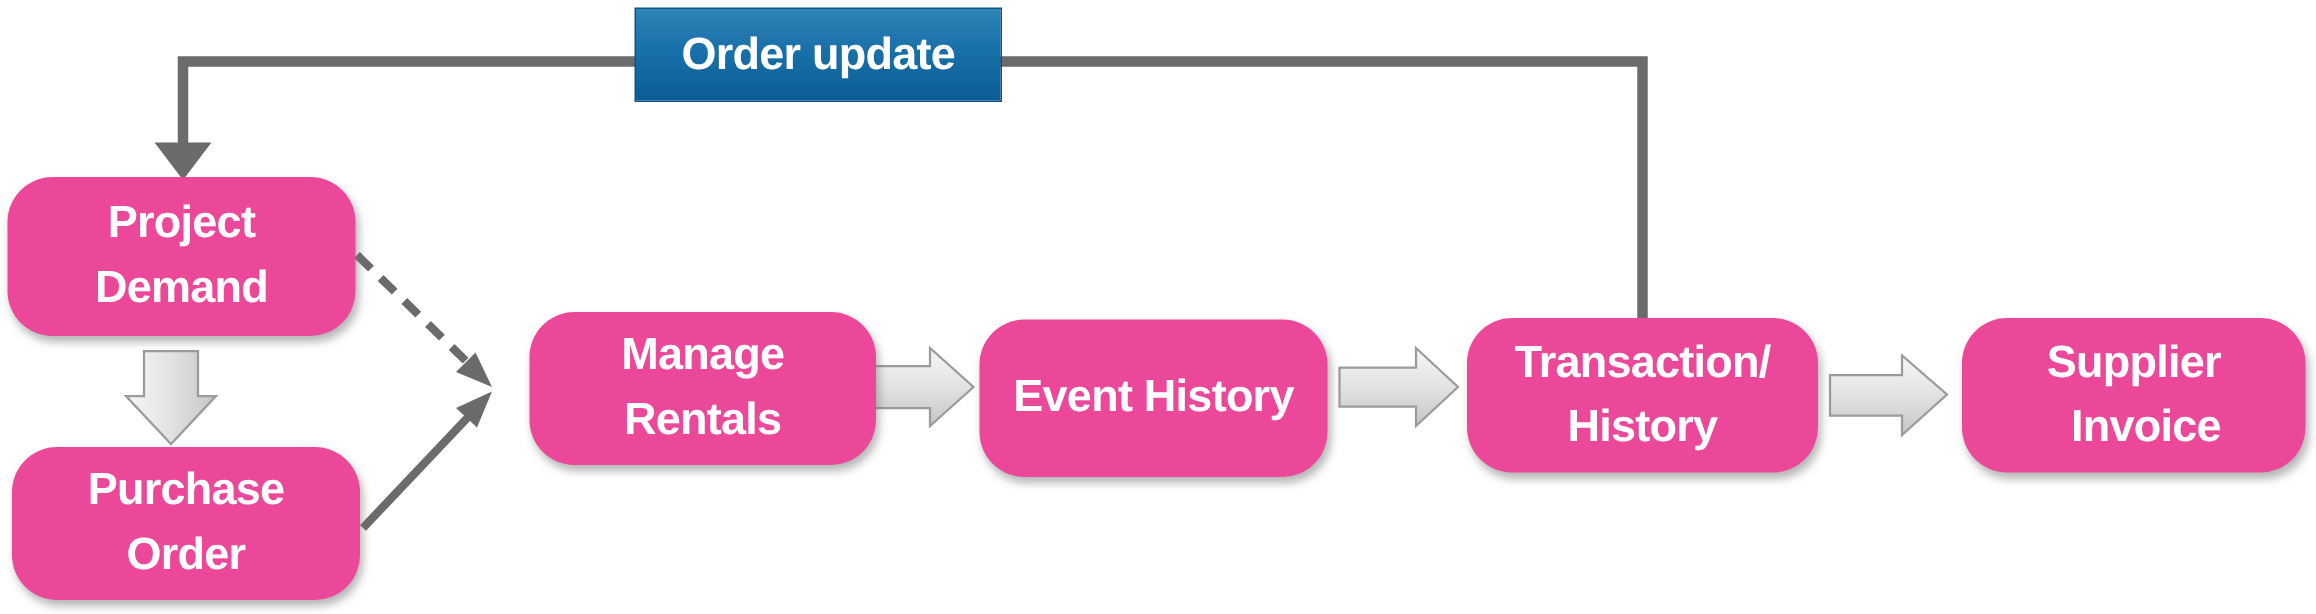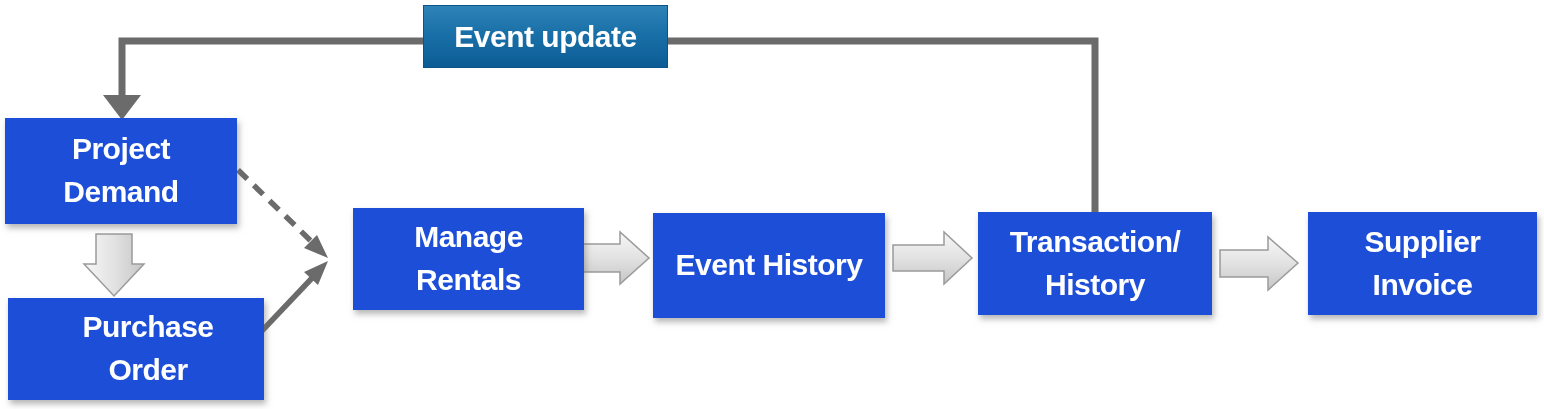--- a/index.html
+++ b/index.html
@@ -17,41 +17,42 @@
   }
   #connector-layer {
     position: absolute;
     left: 0;
     top: 0;
     width: 1544px;
     height: 409px;
   }
   .node {
     position: absolute;
-    background: #1d4ed8;
+    background: #ec4899;
     box-shadow: 2px 4px 6px rgba(110,110,110,0.5);
     display: flex;
     align-items: center;
     justify-content: center;
     text-align: center;
+    border-radius: 30px;
   }
   .node .label {
     color: #ffffff;
     font-weight: bold;
     font-size: 30px;
     line-height: 1.42;
     letter-spacing: -0.5px;
     white-space: pre-line;
   }
   #node-project-demand     { left: 5px;    top: 118px; width: 232px; height: 106px; }
-  #node-purchase-order     { left: 8px;    top: 298px; width: 232px; height: 102px; padding-left: 24px; }
+  #node-purchase-order     { left: 8px;    top: 298px; width: 232px; height: 102px; }
   #node-manage-rentals     { left: 330px;  top: 208px; width: 231px; height: 102px; margin-left: 23px; }
   #node-event-history      { left: 653px;  top: 213px; width: 232px; height: 105px; }
   #node-transaction-posting{ left: 978px;  top: 212px; width: 234px; height: 103px; }
-  #node-supplier-invoice   { left: 1308px; top: 212px; width: 229px; height: 103px; }
+  #node-supplier-invoice   { left: 1308px; top: 212px; width: 229px; height: 103px; text-align: right; }
   #banner-cost-update {
     position: absolute;
     left: 423px;
     top: 5px;
     width: 245px;
     height: 63px;
     background: linear-gradient(180deg, #2e83b7 0%, #1970a8 45%, #0c5c95 100%);
     border: 1px solid #0a5488;
     box-sizing: border-box;
     display: flex;
@@ -125,16 +126,16 @@
     <span class="label">Transaction/
 History</span>
   </div>
 
   <div class="node" id="node-supplier-invoice">
     <span class="label">Supplier
 Invoice</span>
   </div>
 
   <div id="banner-cost-update">
-    <span class="label">Event update</span>
+    <span class="label">Order update</span>
   </div>
 
 </div>
 
 </body></html>

